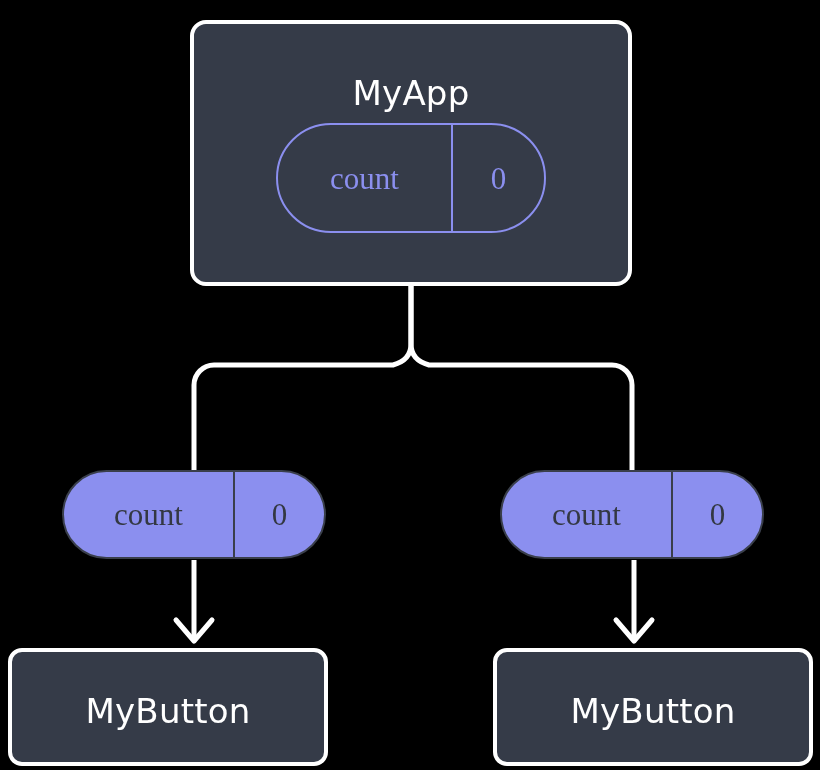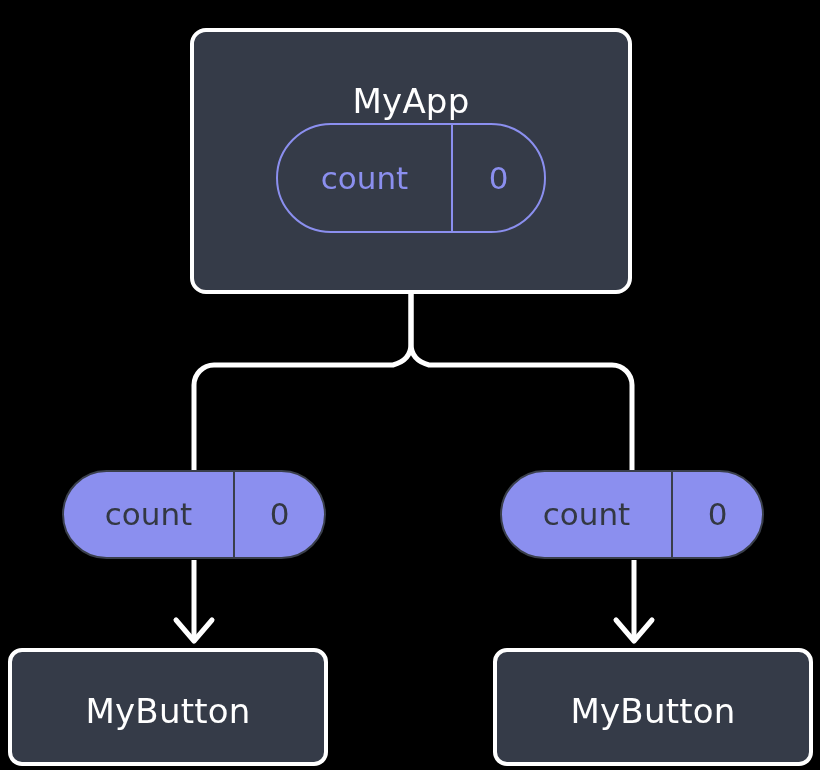--- a/index.html
+++ b/index.html
@@ -42,21 +42,21 @@
     color: #ffffff;
     font-size: 34px;
     line-height: 1;
     letter-spacing: 0.2px;
     white-space: nowrap;
     margin-top: 8px;
   }
 
   #node-myapp {
     left: 190px;
-    top: 28px;
+    top: 20px;
     width: 442px;
     height: 266px;
     border-radius: 16px;
     justify-content: flex-start;
   }
   #node-myapp .widget-title {
     margin-top: 52px;
   }
 
   #node-mybutton-left {
@@ -83,20 +83,21 @@
     border-radius: 999px;
     overflow: hidden;
     font-size: 31px;
   }
   .pill-name, .pill-value {
     display: flex;
     align-items: center;
     justify-content: center;
     white-space: nowrap;
     line-height: 1;
+    font-family: Liberation Serif, serif;
   }
 
   
   .state-pill.outlined {
     border: 2px solid #8b8fef;
     background: transparent;
   }
   .state-pill.outlined .pill-name,
   .state-pill.outlined .pill-value {
     color: #8b8fef;

